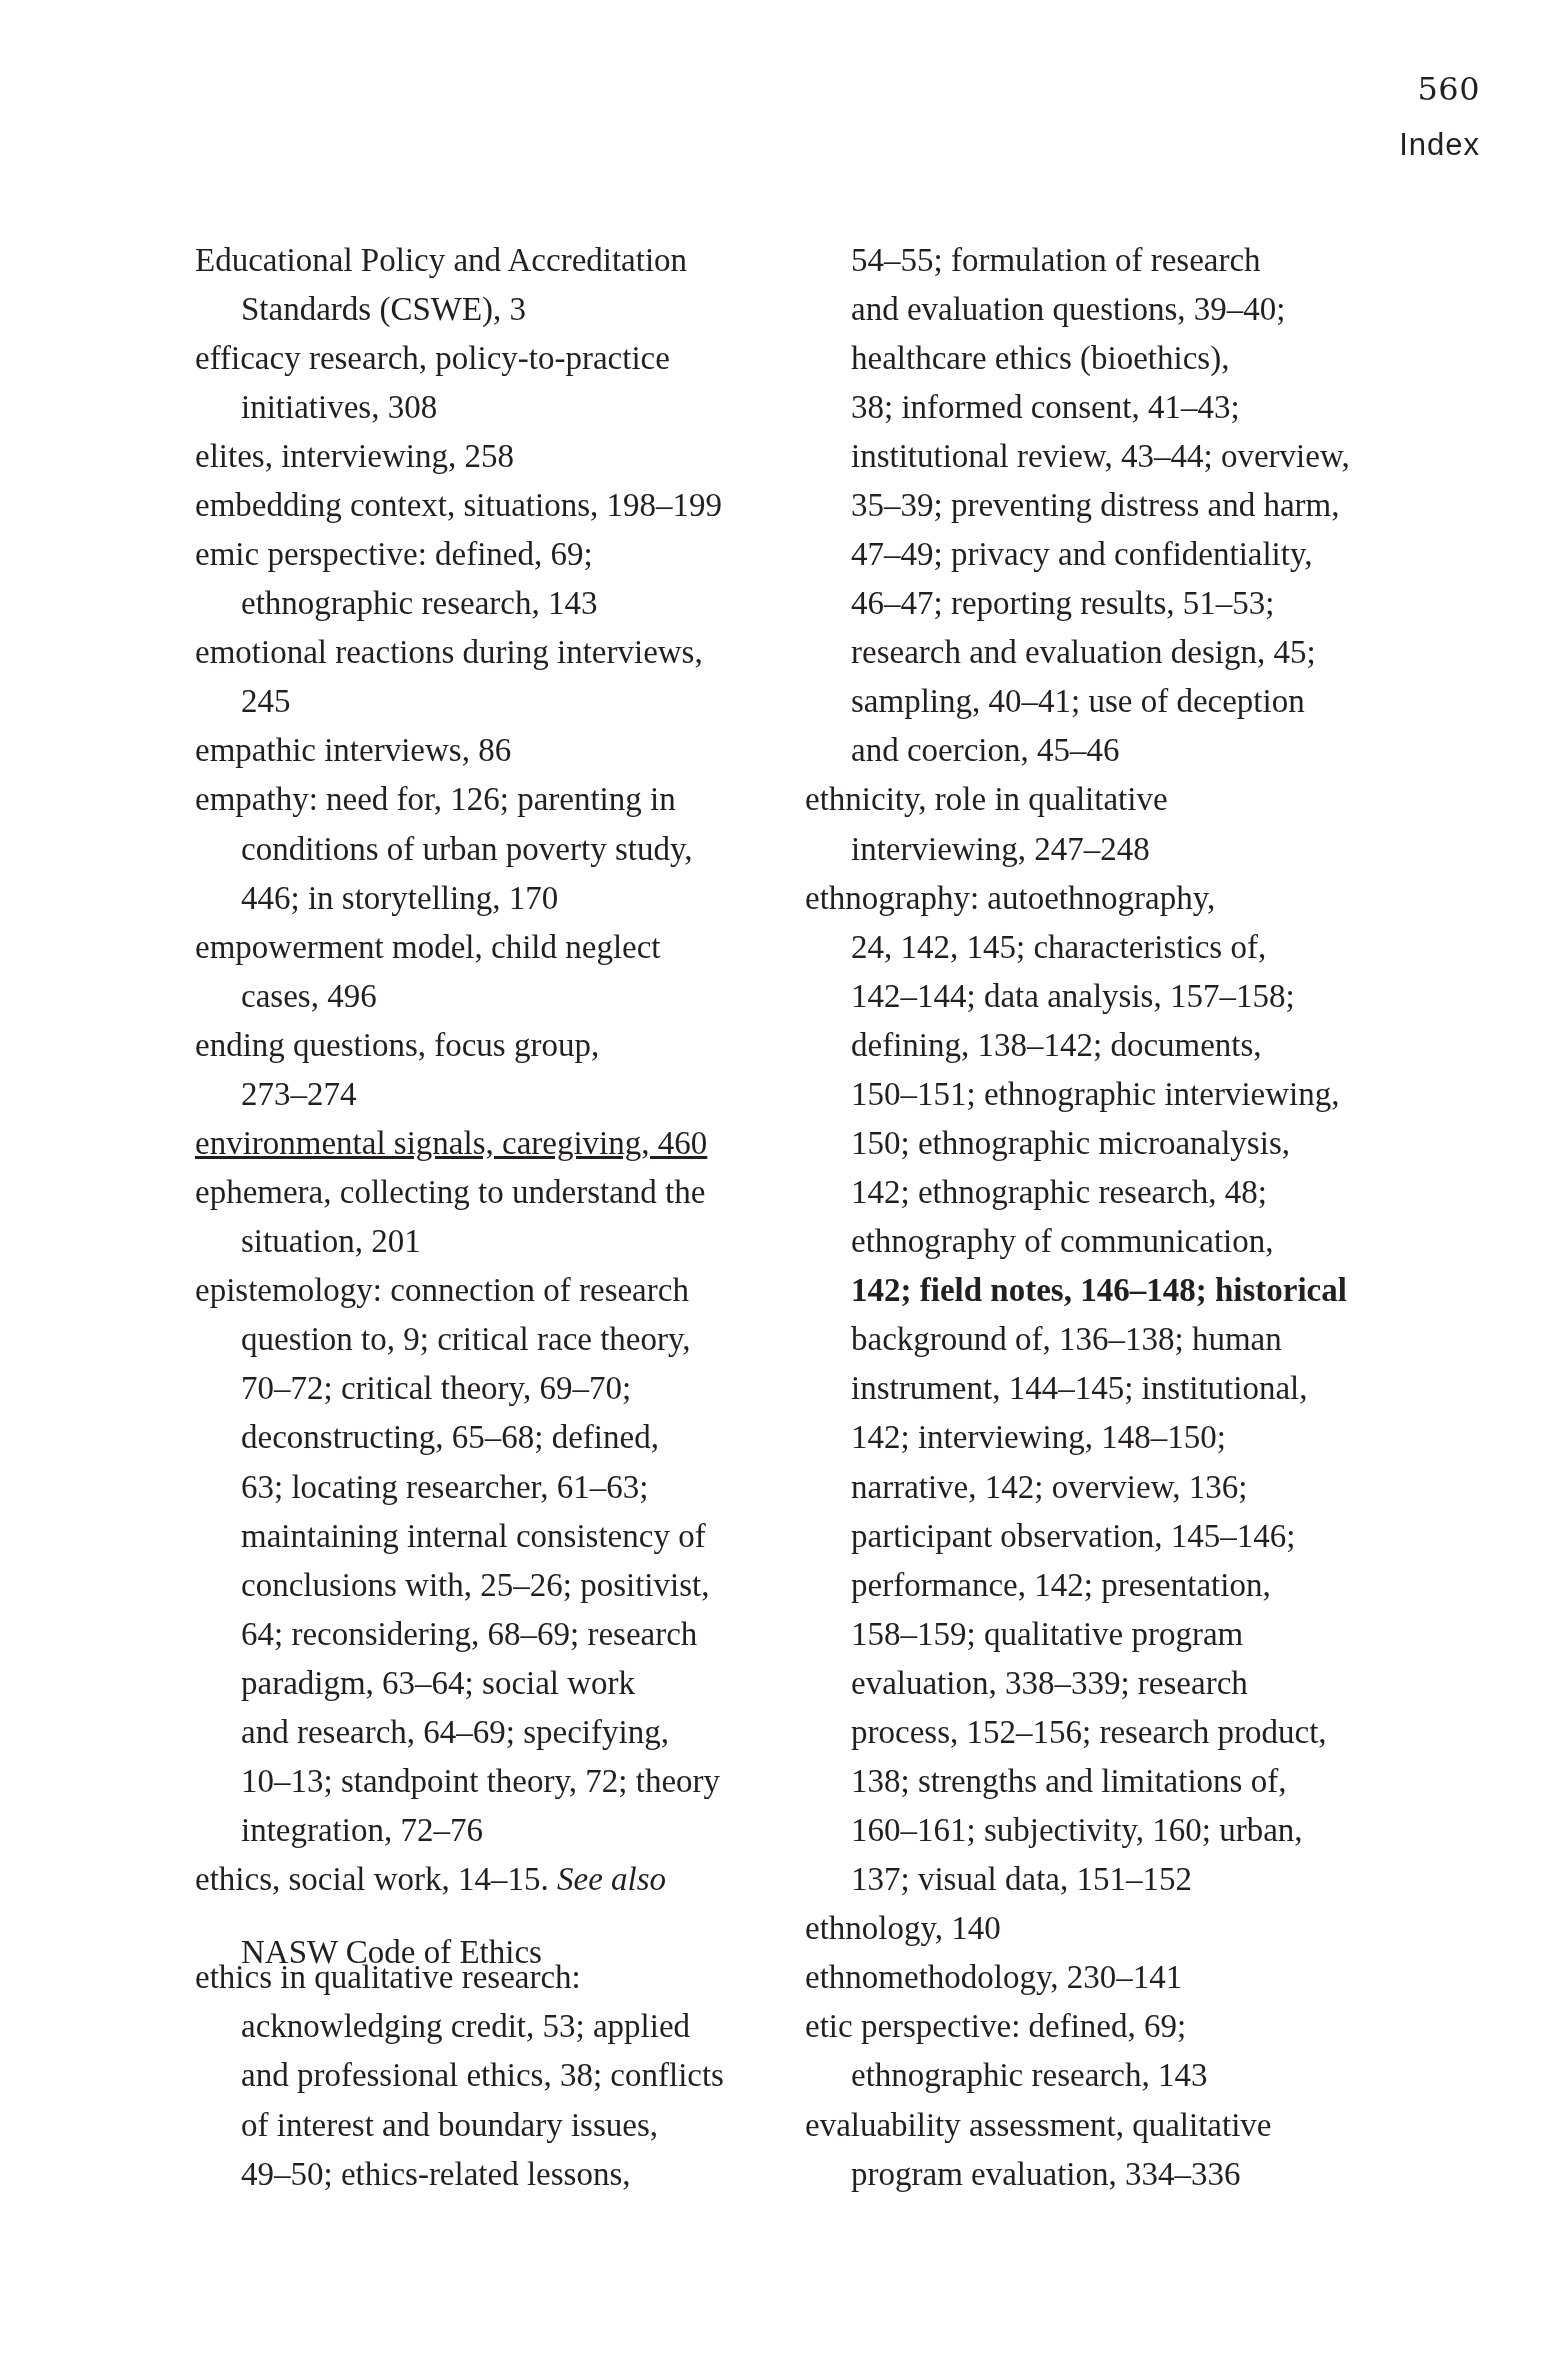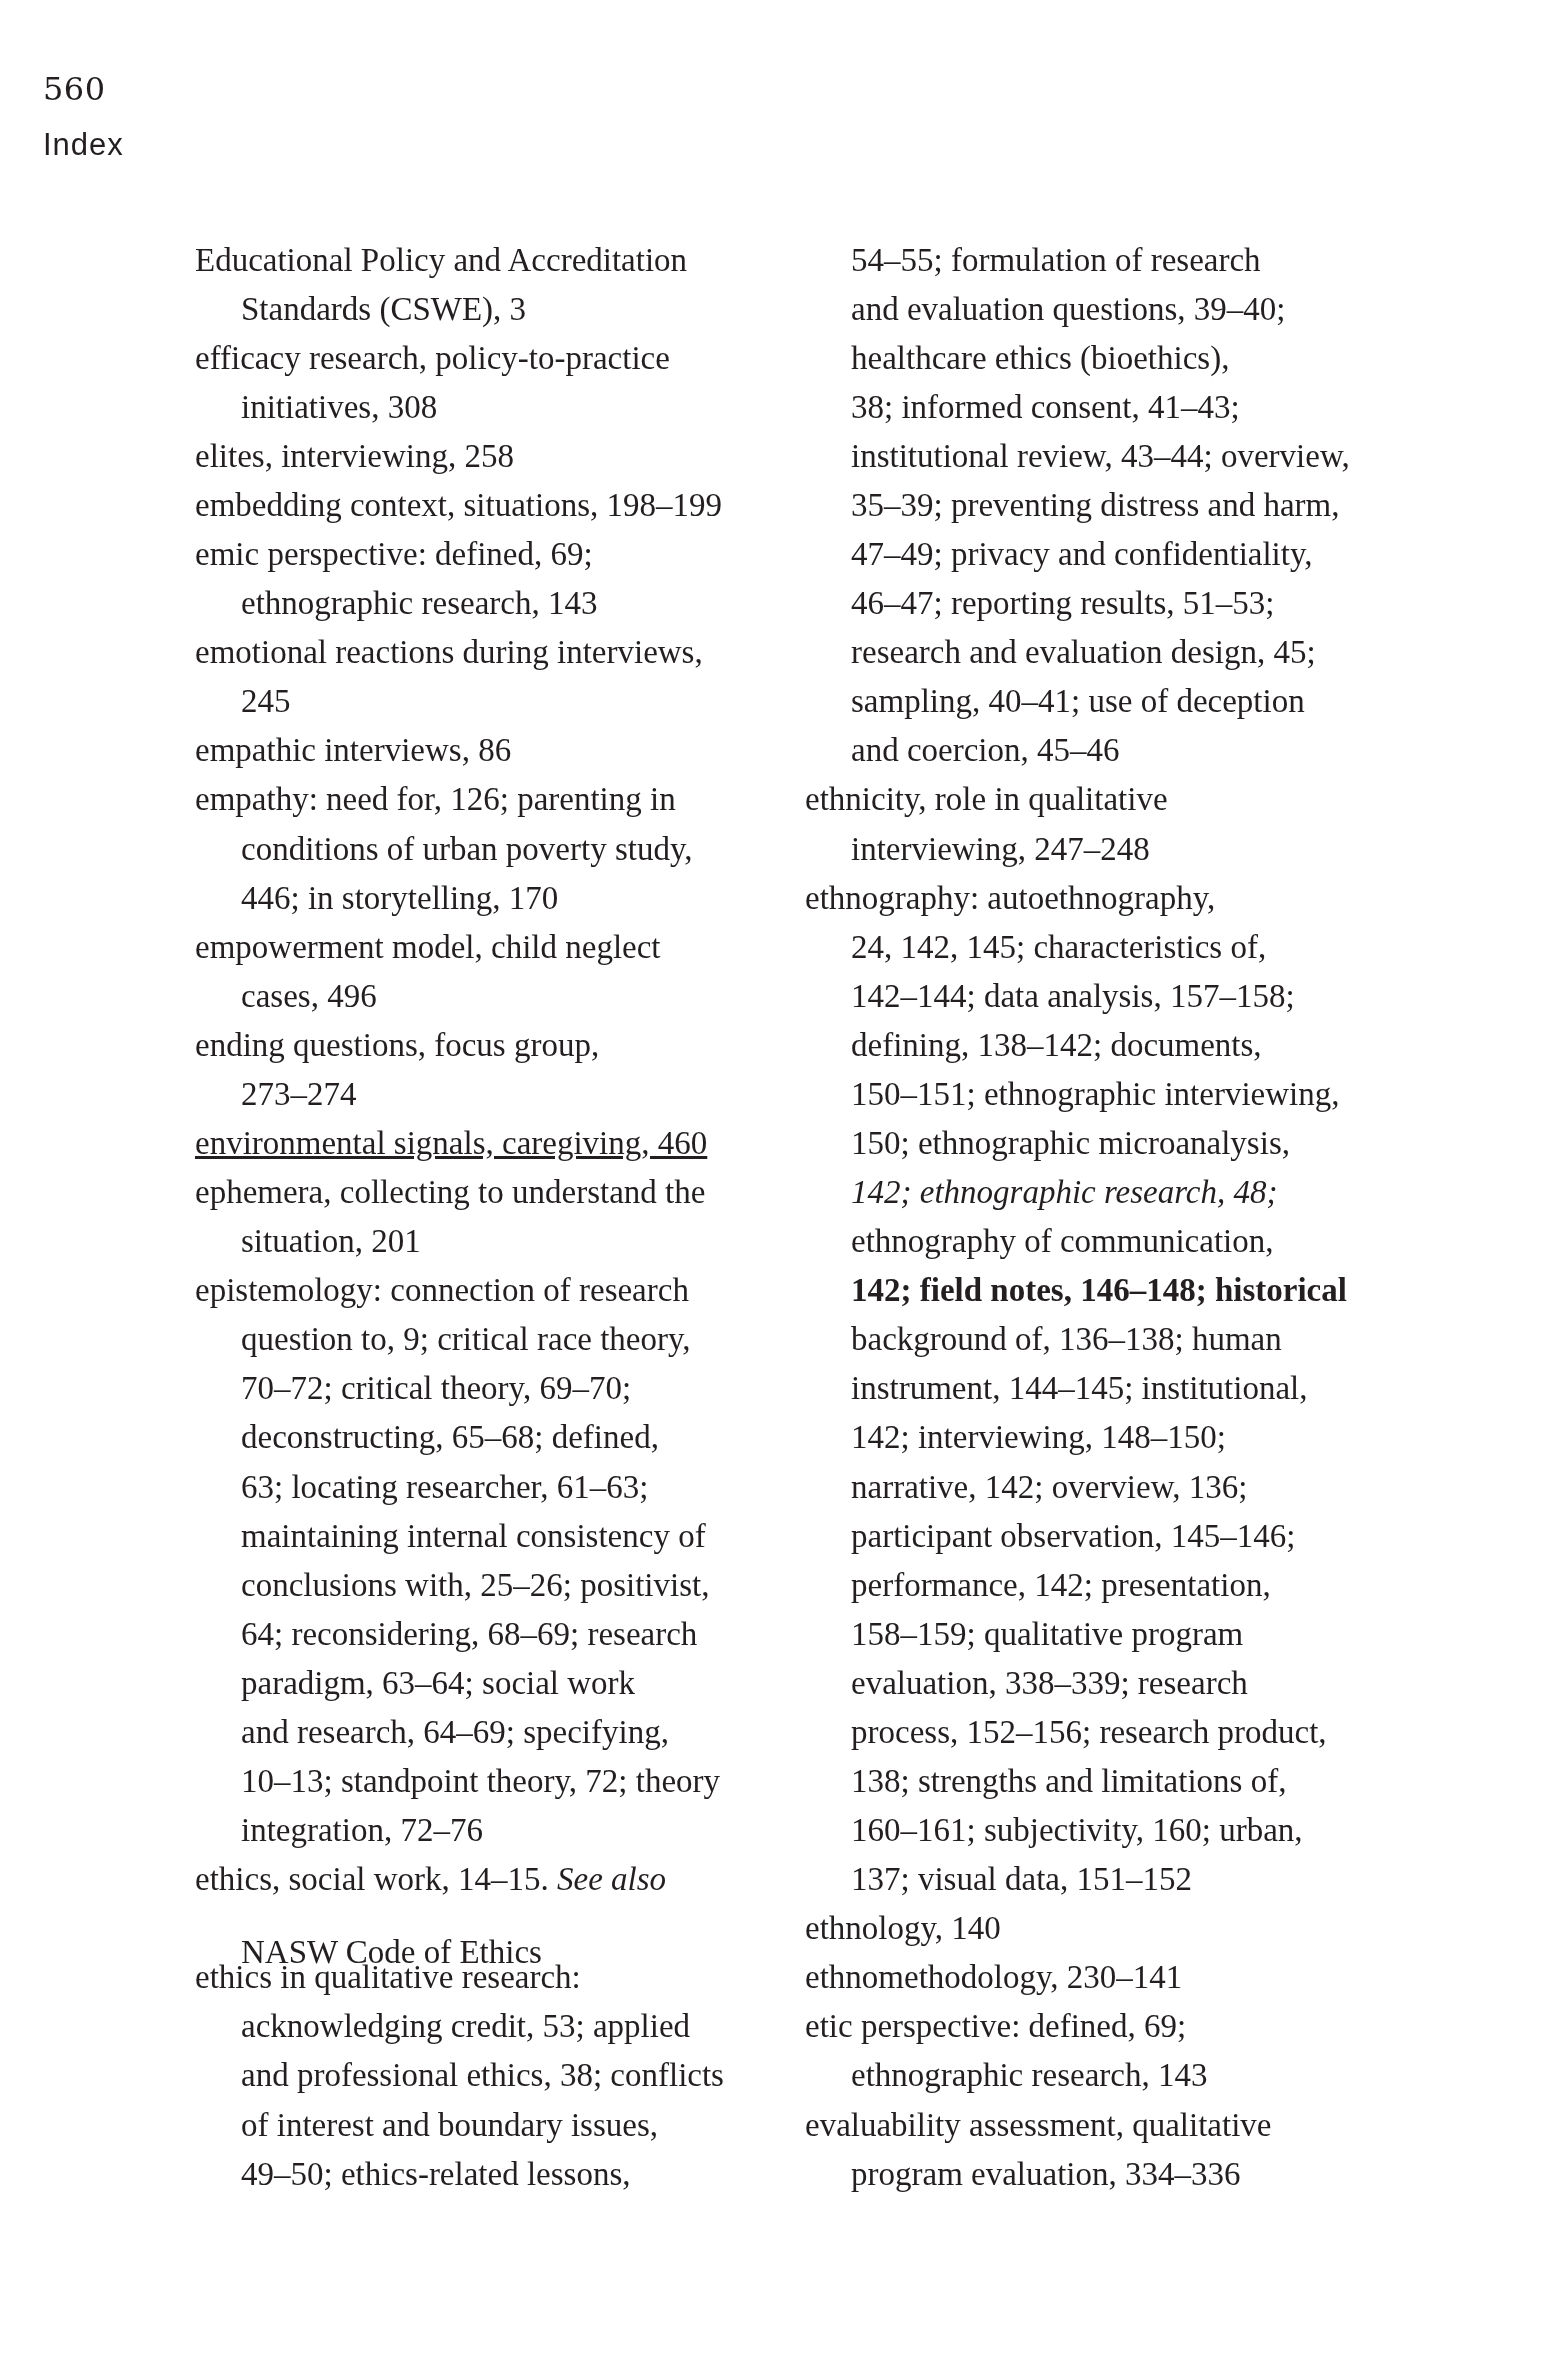--- a/index.html
+++ b/index.html
@@ -11,22 +11,21 @@
     width: 1561px;
     height: 2376px;
     position: relative;
     overflow: hidden;
     color: #231f20;
   }
   .running-head {
     position: absolute;
     left: 0;
     width: 1480px;
-    text-align: left;
-    margin-left: 43px;
+    text-align: right;
   }
   .page-number {
     top: 68px;
     font-family: "DejaVu Serif", "Liberation Serif", serif;
     font-size: 32px;
     line-height: 42px;
     letter-spacing: 0.5px;
   }
   .section-title {
     top: 124px;
@@ -152,21 +151,21 @@
       <div class="line" style="top: 780px;"><span class="seg">ethnicity, role in qualitative</span></div>
       <div class="line cont" style="top: 830px;"><span class="seg">interviewing, 247–248</span></div>
     </div>
     <div class="entry">
       <div class="line" style="top: 879px;"><span class="seg">ethnography: autoethnography,</span></div>
       <div class="line cont" style="top: 928px;"><span class="seg">24, 142, 145; characteristics of,</span></div>
       <div class="line cont" style="top: 977px;"><span class="seg">142–144; data analysis, 157–158;</span></div>
       <div class="line cont" style="top: 1026px;"><span class="seg">defining, 138–142; documents,</span></div>
       <div class="line cont" style="top: 1075px;"><span class="seg">150–151; ethnographic interviewing,</span></div>
       <div class="line cont" style="top: 1124px;"><span class="seg">150; ethnographic microanalysis,</span></div>
-      <div class="line cont" style="top: 1173px; font-style: italic;"><span class="seg">142; ethnographic research, 48;</span></div>
+      <div class="line cont" style="top: 1173px;"><span class="seg">142; ethnographic research, 48;</span></div>
       <div class="line cont" style="top: 1222px;"><span class="seg">ethnography of communication,</span></div>
       <div class="line cont" style="top: 1271px; font-weight: bold;"><span class="seg">142; field notes, 146–148; historical</span></div>
       <div class="line cont" style="top: 1320px;"><span class="seg">background of, 136–138; human</span></div>
       <div class="line cont" style="top: 1369px;"><span class="seg">instrument, 144–145; institutional,</span></div>
       <div class="line cont" style="top: 1418px;"><span class="seg">142; interviewing, 148–150;</span></div>
       <div class="line cont" style="top: 1468px;"><span class="seg">narrative, 142; overview, 136;</span></div>
       <div class="line cont" style="top: 1517px;"><span class="seg">participant observation, 145–146;</span></div>
       <div class="line cont" style="top: 1566px;"><span class="seg">performance, 142; presentation,</span></div>
       <div class="line cont" style="top: 1615px;"><span class="seg">158–159; qualitative program</span></div>
       <div class="line cont" style="top: 1664px;"><span class="seg">evaluation, 338–339; research</span></div>

